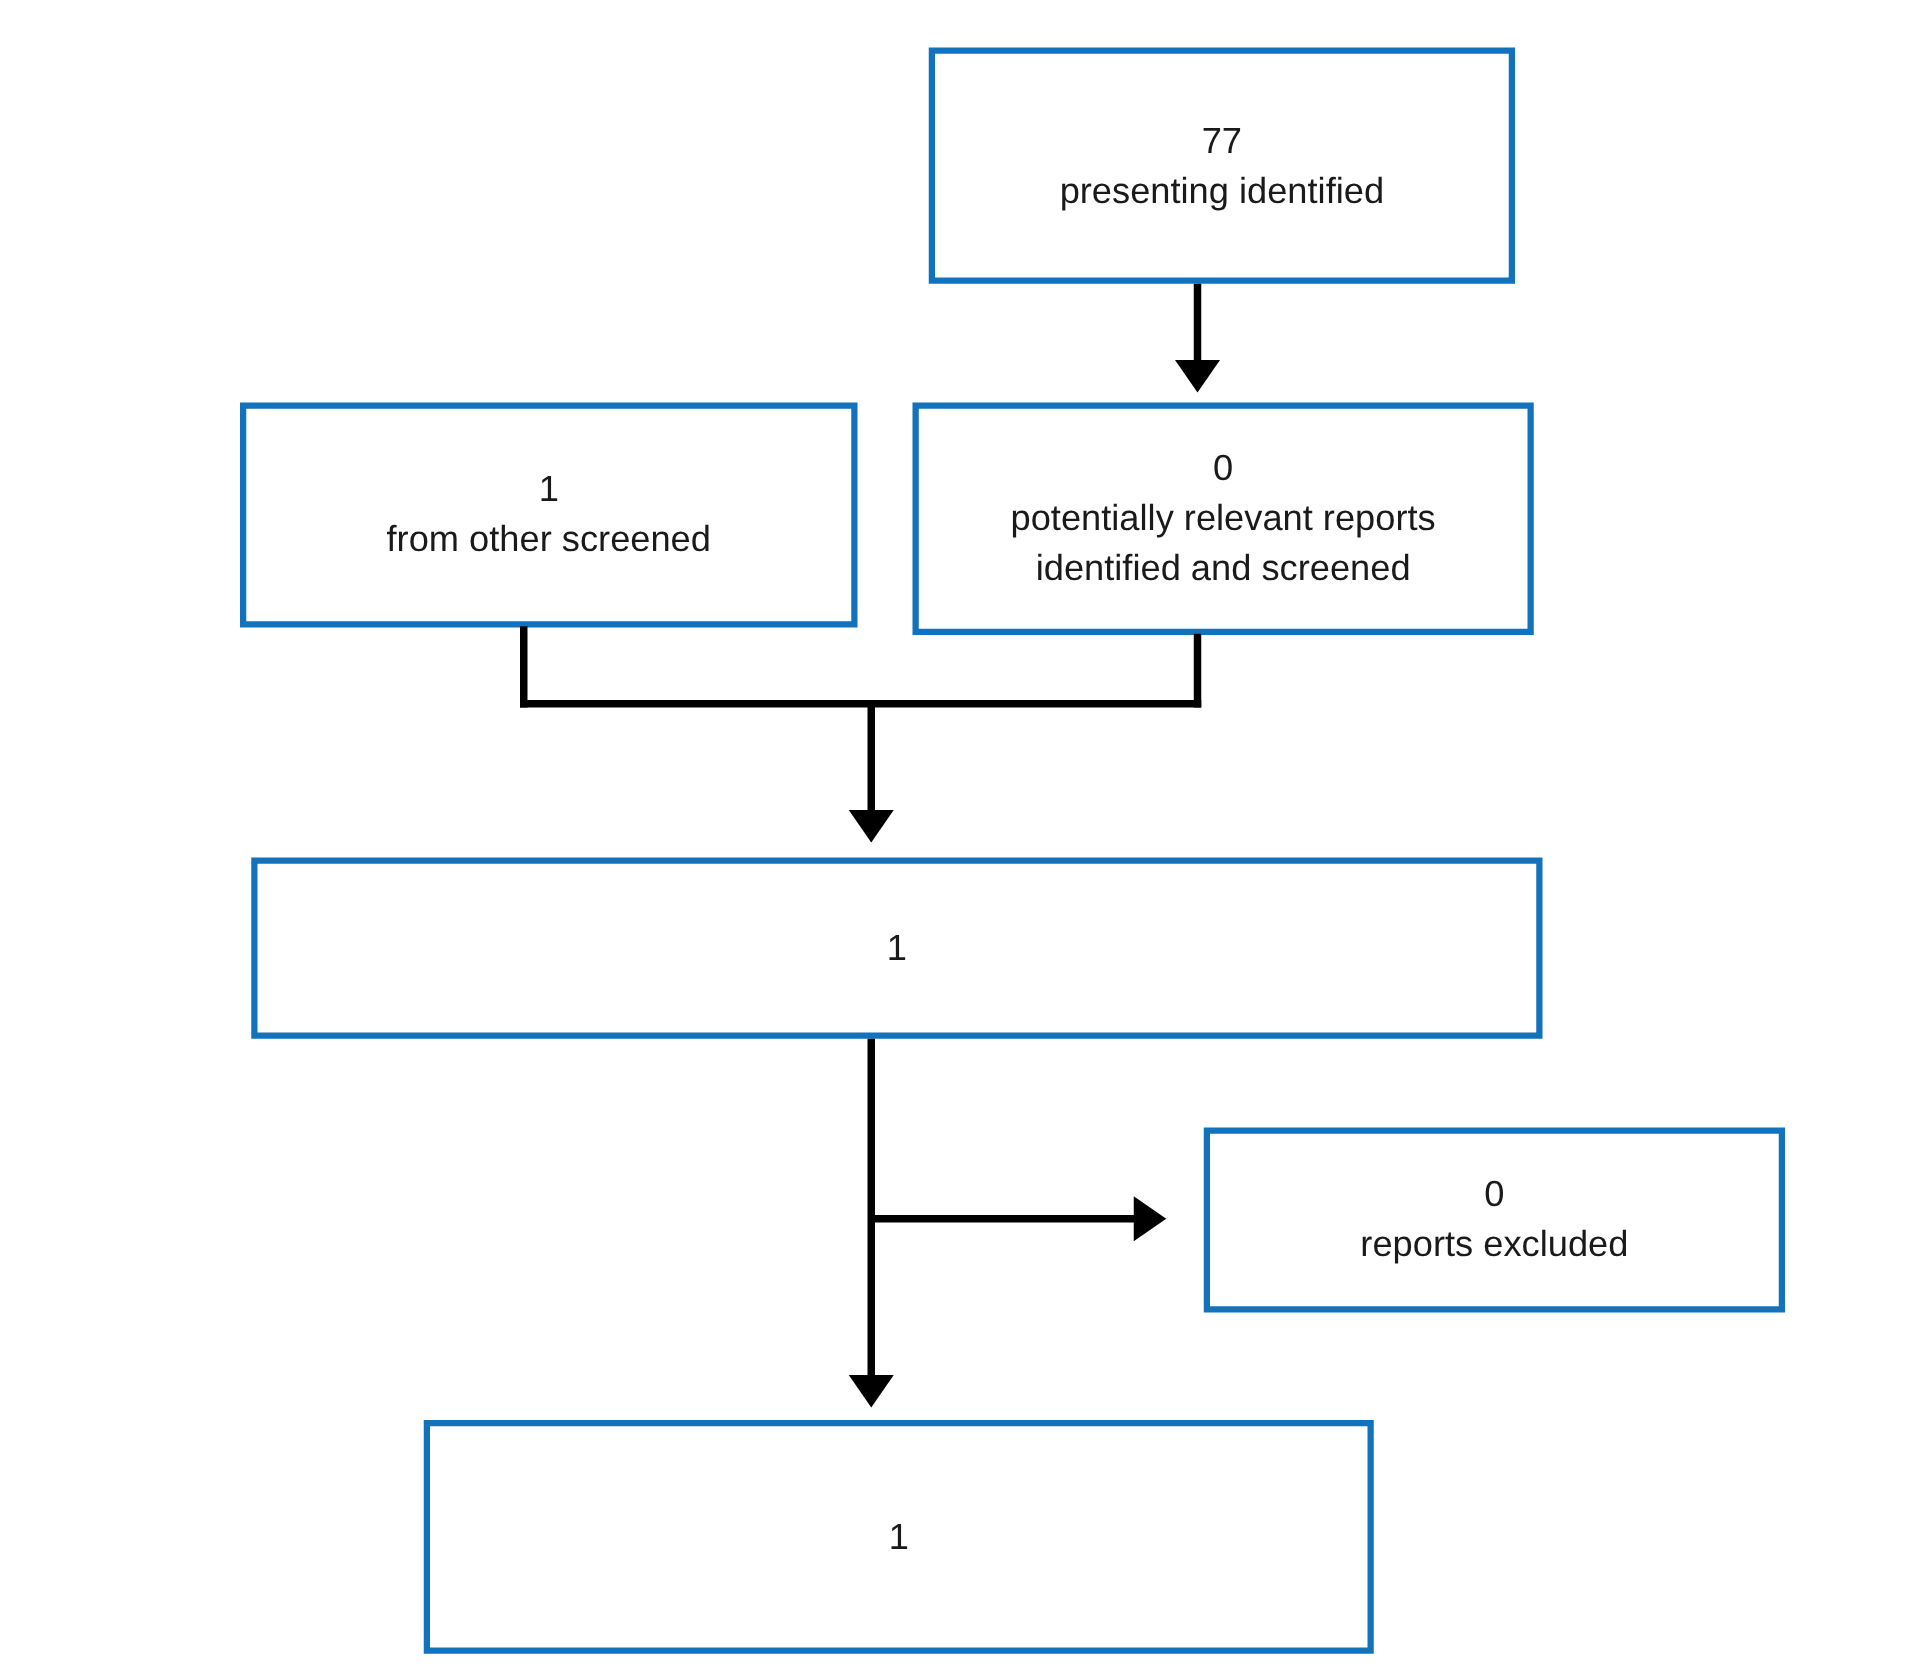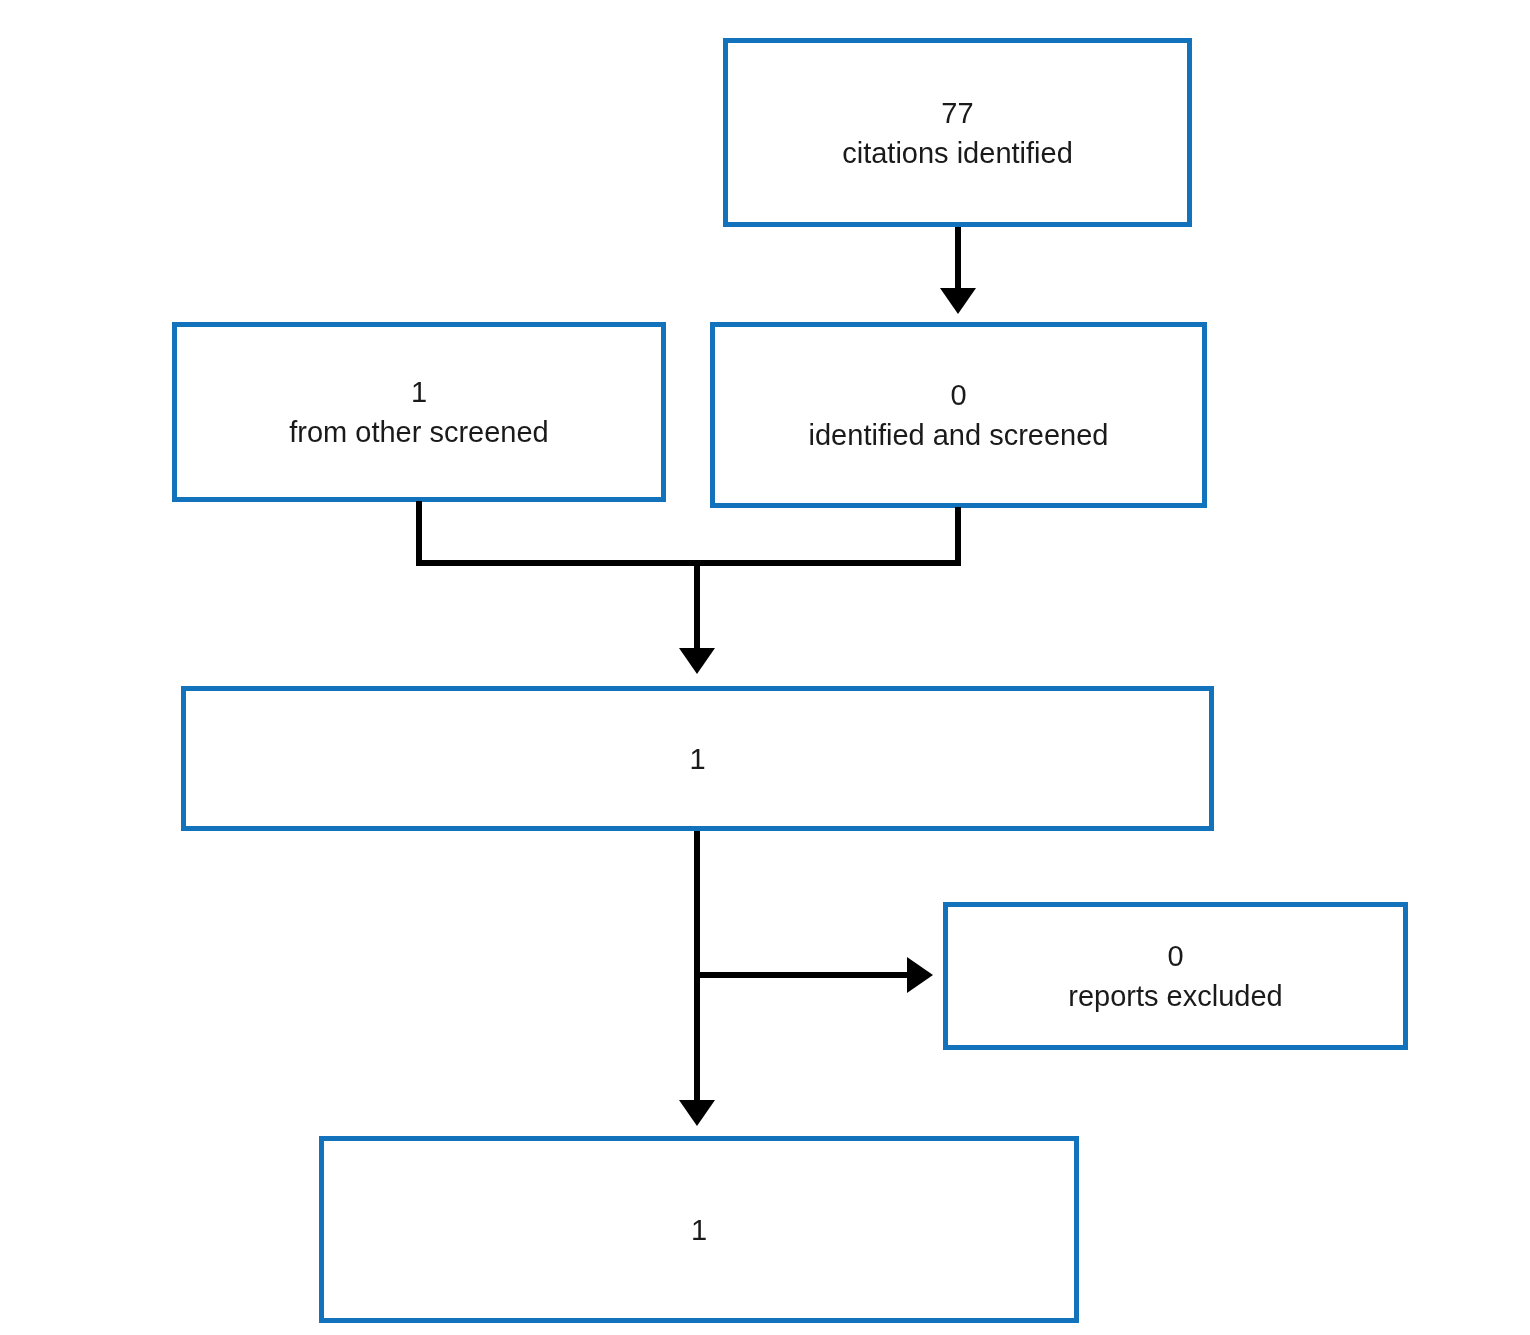--- a/index.html
+++ b/index.html
@@ -28,20 +28,21 @@
     border: 5px solid var(--box-border);
     background: var(--box-fill);
     display: flex;
     flex-direction: column;
     align-items: center;
     justify-content: center;
     text-align: center;
     font-size: 29px;
     line-height: 40px;
     color: var(--text);
+    margin-left: 20px;
   }
   .node-citations   { left: 723px;  top: 38px;   width: 469px;  height: 189px; }
   .node-other       { left: 172px;  top: 322px;  width: 494px;  height: 180px; }
   .node-screened    { left: 710px;  top: 322px;  width: 497px;  height: 186px; }
   .node-total       { left: 181px;  top: 686px;  width: 1033px; height: 145px; }
   .node-excluded    { left: 943px;  top: 902px;  width: 465px;  height: 148px; }
   .node-included    { left: 319px;  top: 1136px; width: 760px;  height: 187px; }
 
   .seg {
     position: absolute;
@@ -81,30 +82,31 @@
   .seg-c-h      { left: 697px; top: 972px; width: 212px; height: 6px; }
   .arr-d        { left: 907px; top: 957px; }
 </style>
 </head>
 <body>
 
 <div class="canvas">
 
   <div class="node node-citations">
     <div>77</div>
-    <div>citations identified</div>
+    <div>presenting identified</div>
   </div>
 
   <div class="node node-other">
     <div>1</div>
     <div>from other screened</div>
   </div>
 
   <div class="node node-screened">
     <div>0</div>
+    <div>potentially relevant reports</div>
     <div>identified and screened</div>
   </div>
 
   <div class="node node-total">
     <div>1</div>
   </div>
 
   <div class="node node-excluded">
     <div>0</div>
     <div>reports excluded</div>

